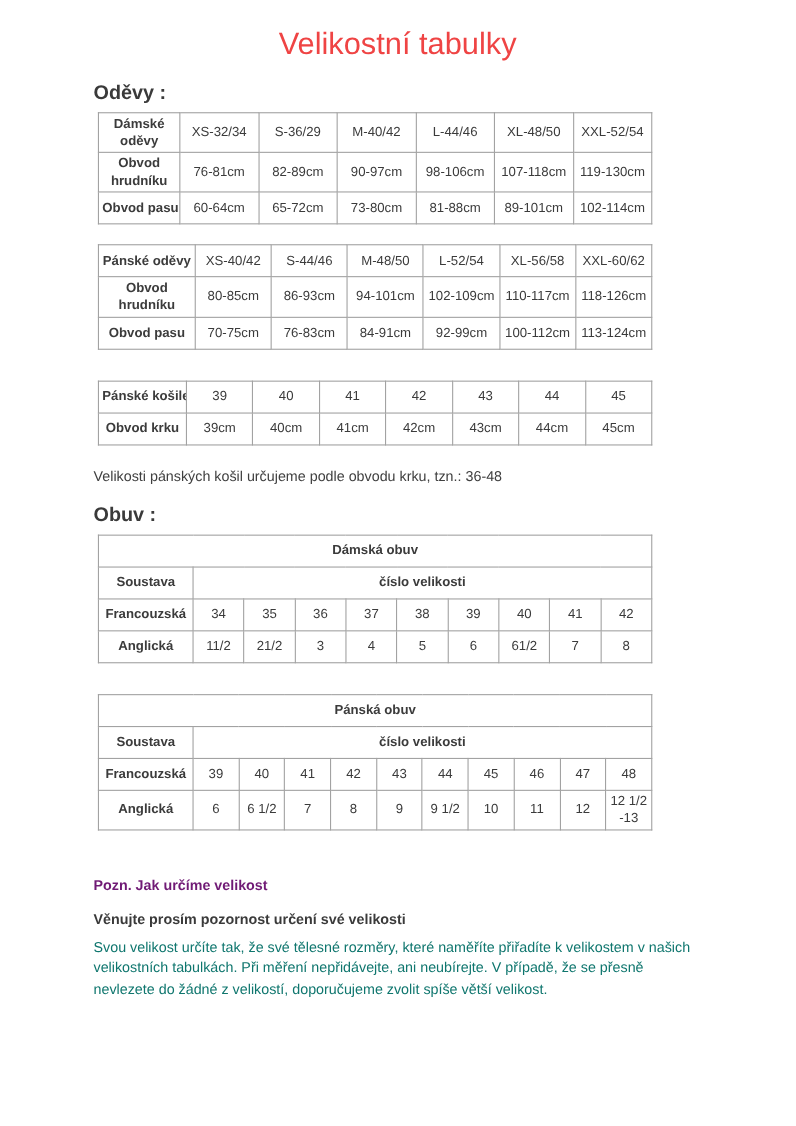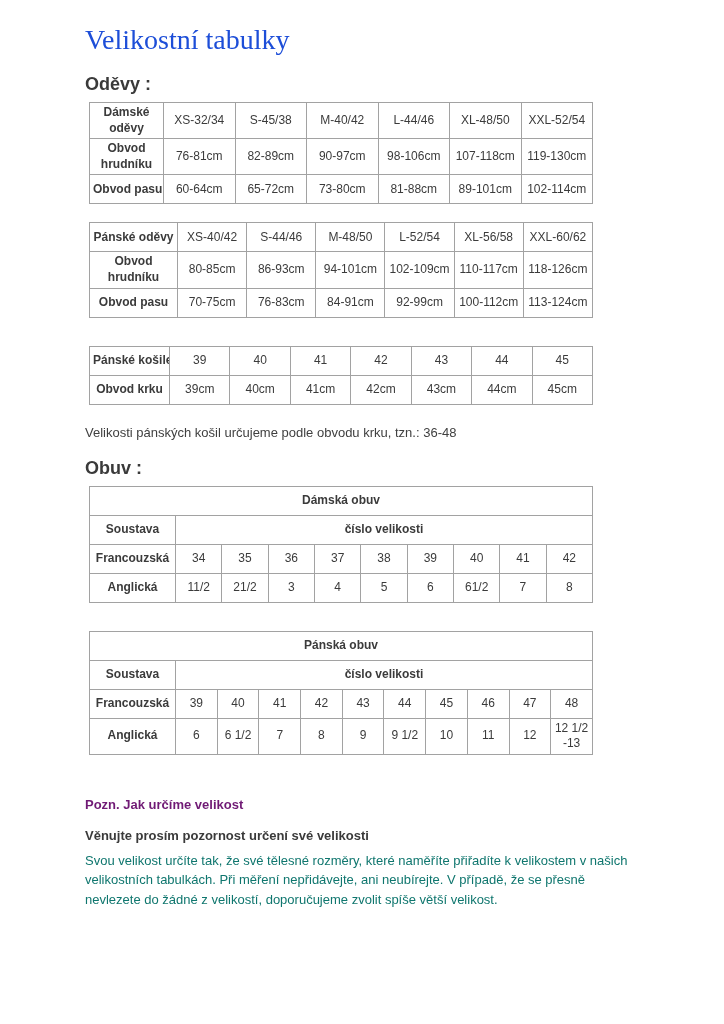--- a/index.html
+++ b/index.html
@@ -5,25 +5,25 @@
   * { box-sizing: border-box; }
   html, body { margin: 0; padding: 0; }
   body {
     width: 724px; height: 1024px;
     background: #ffffff;
     font-family: "Liberation Sans", sans-serif;
     color: #3b3b3b;
   }
   .page { padding: 16px 86px 0 85px; }
   .title {
+    text-align: center;
     font-size: 28px; font-weight: 400;
-    color: #1d4ed8;
+    color: #ef4444;
     margin: 6px 0 0 0;
     line-height: 36px;
-    font-family: Liberation Serif, serif;
   }
   .h2 {
     font-size: 18px; font-weight: 700;
     color: #3a3a3a;
     margin: 16px 0 7px 0;
   }
   .h2-shoes { margin-top: 18px; }
   table.sz {
     border-collapse: collapse;
     table-layout: fixed;
@@ -65,21 +65,21 @@
 
   <table class="sz">
     <colgroup>
         <col class="w74">
         <col span="6">
       </colgroup>
     <tbody>
         <tr>
       <td class="rh">Dámské oděvy</td>
       <td>XS-32/34</td>
-      <td>S-45/38</td>
+      <td>S-36/29</td>
       <td>M-40/42</td>
       <td>L-44/46</td>
       <td>XL-48/50</td>
       <td>XXL-52/54</td>
     </tr>
     <tr>
       <td class="rh">Obvod hrudníku</td>
       <td>76-81cm</td>
       <td>82-89cm</td>
       <td>90-97cm</td>

